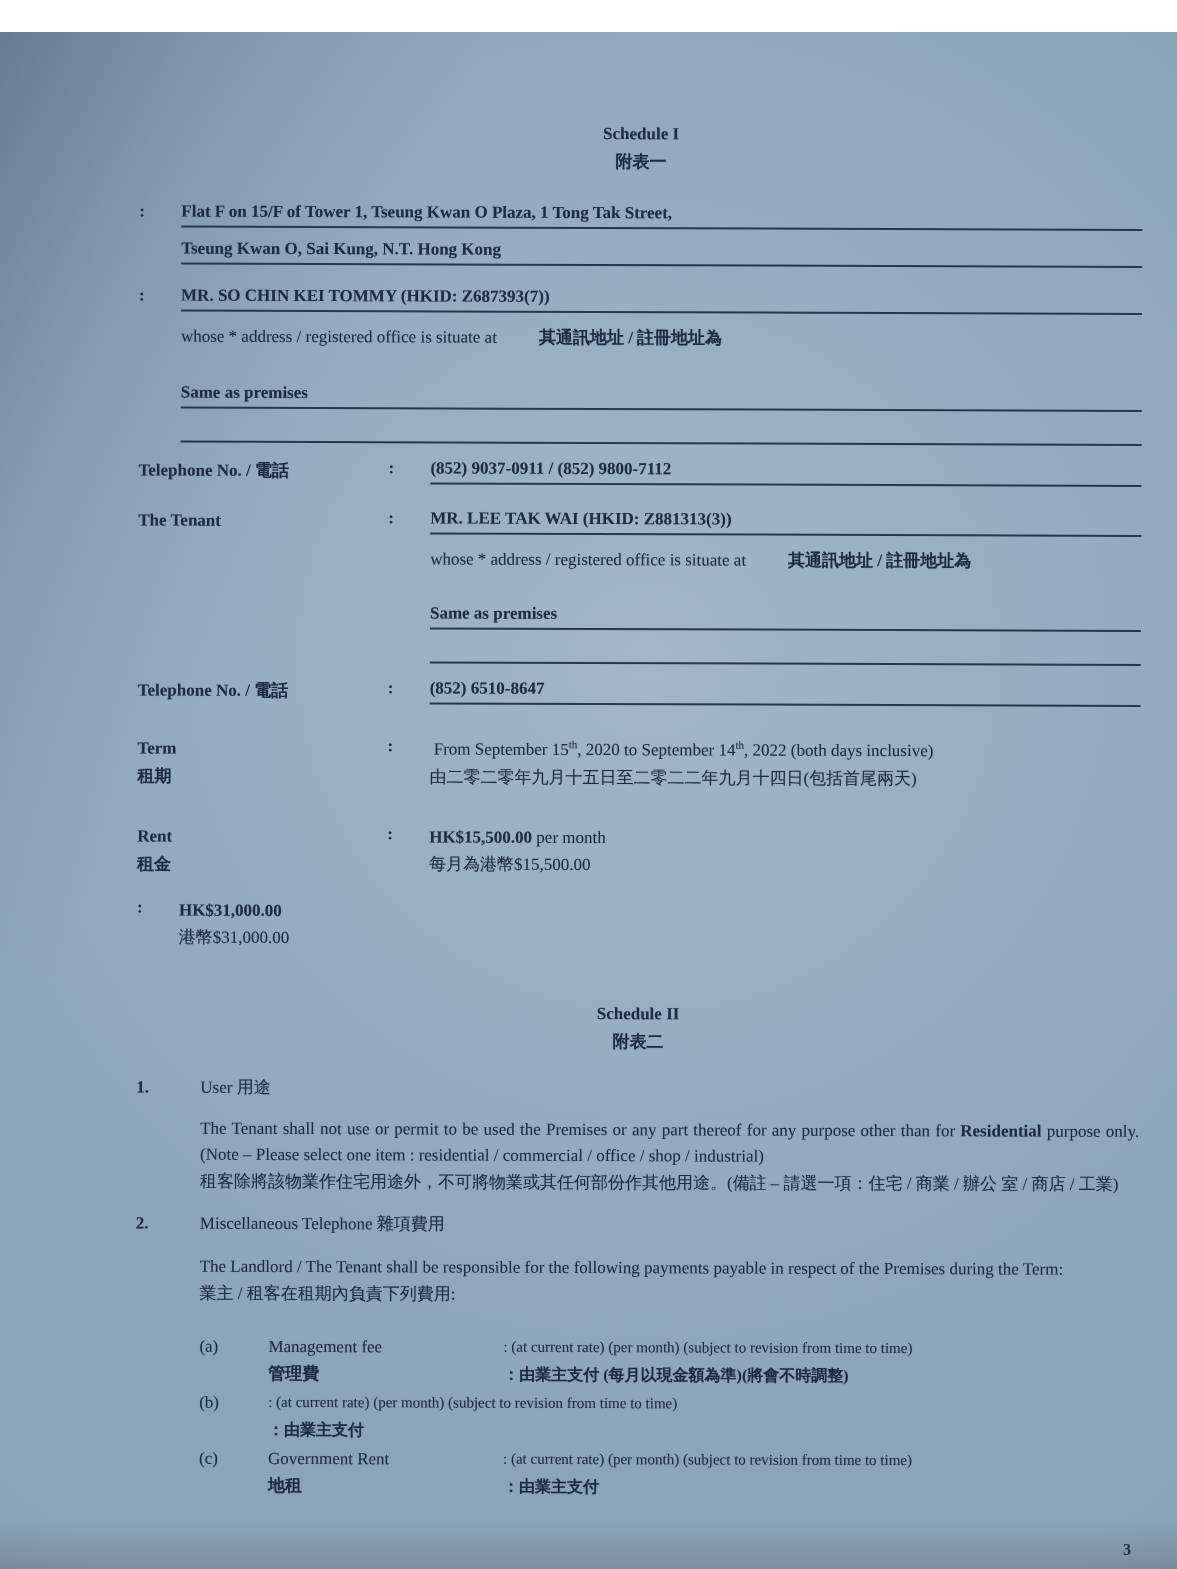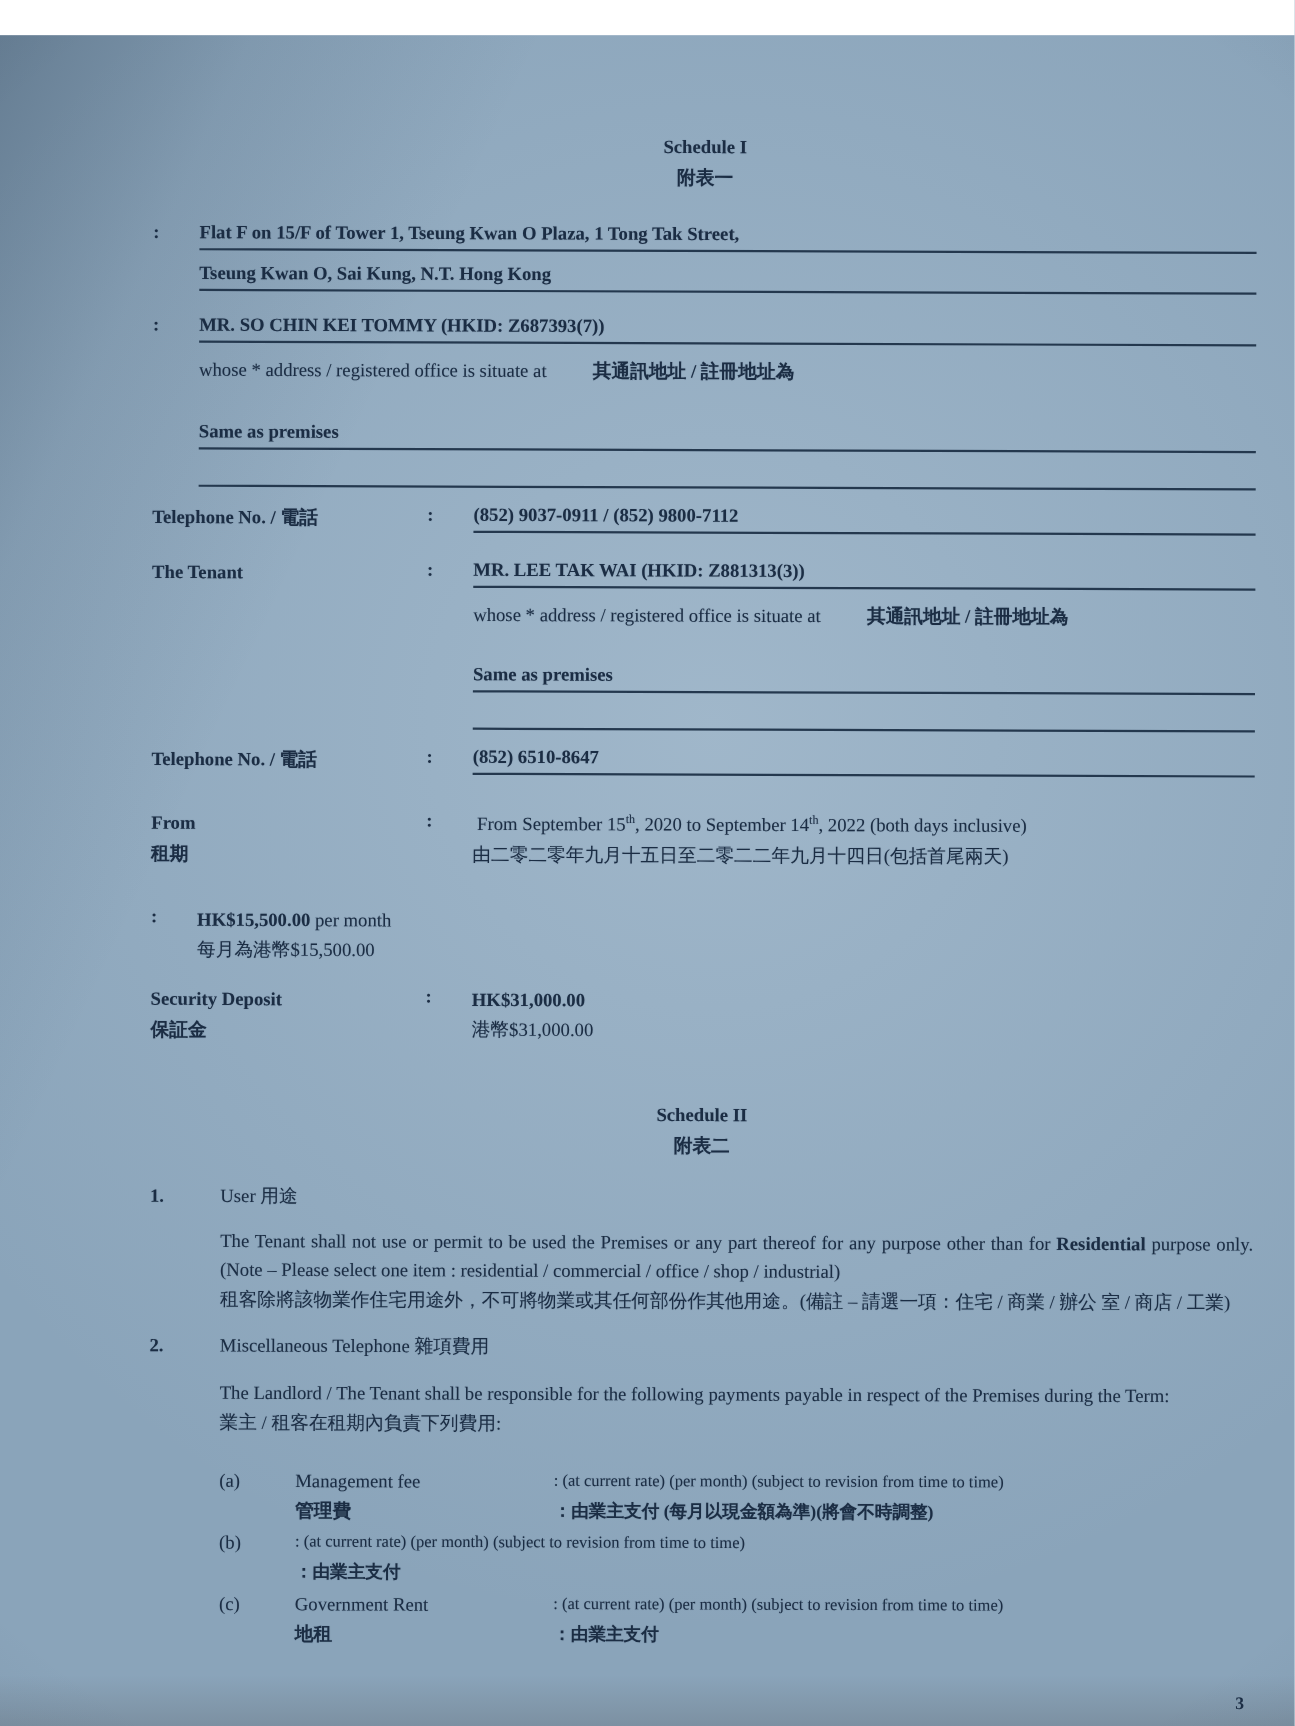--- a/index.html
+++ b/index.html
@@ -110,43 +110,43 @@
     <div class="row" style="margin-bottom:30px;">
       <div class="lbl">Telephone No. / 電話</div>
       <div class="colon">:</div>
       <div class="val">
         <div class="uline vline bold">(852) 6510-8647</div>
       </div>
     </div>
 
     <div class="row" style="margin-bottom:32px;">
       <div class="lbl">
-        <div>From</div>
+        <div>Term</div>
         <div>租期</div>
       </div>
       <div class="colon">:</div>
       <div class="val" style="line-height:28px;">
         <div>&nbsp;<span>From September 15</span><span class="sup">th</span><span>, 2020 to September 14</span><span class="sup">th</span><span>, 2022 (both days inclusive)</span></div>
         <div>由二零二零年九月十五日至二零二二年九月十四日(包括首尾兩天)</div>
       </div>
     </div>
 
     <div class="row" style="margin-bottom:18px;">
+      <div class="lbl">
+        <div>Rent</div>
+        <div>租金</div>
+      </div>
       <div class="colon">:</div>
       <div class="val" style="line-height:27px;">
         <div><span class="bold">HK$15,500.00</span><span> per month</span></div>
         <div>每月為港幣$15,500.00</div>
       </div>
     </div>
 
     <div class="row" style="margin-bottom:48px;">
-      <div class="lbl">
-        <div>Security Deposit</div>
-        <div>保証金</div>
-      </div>
       <div class="colon">:</div>
       <div class="val" style="line-height:27px;">
         <div class="bold">HK$31,000.00</div>
         <div>港幣$31,000.00</div>
       </div>
     </div>
 
     <div class="sched-title" style="margin-bottom:22px;">
       <div>Schedule II</div>
       <div>附表二</div>

